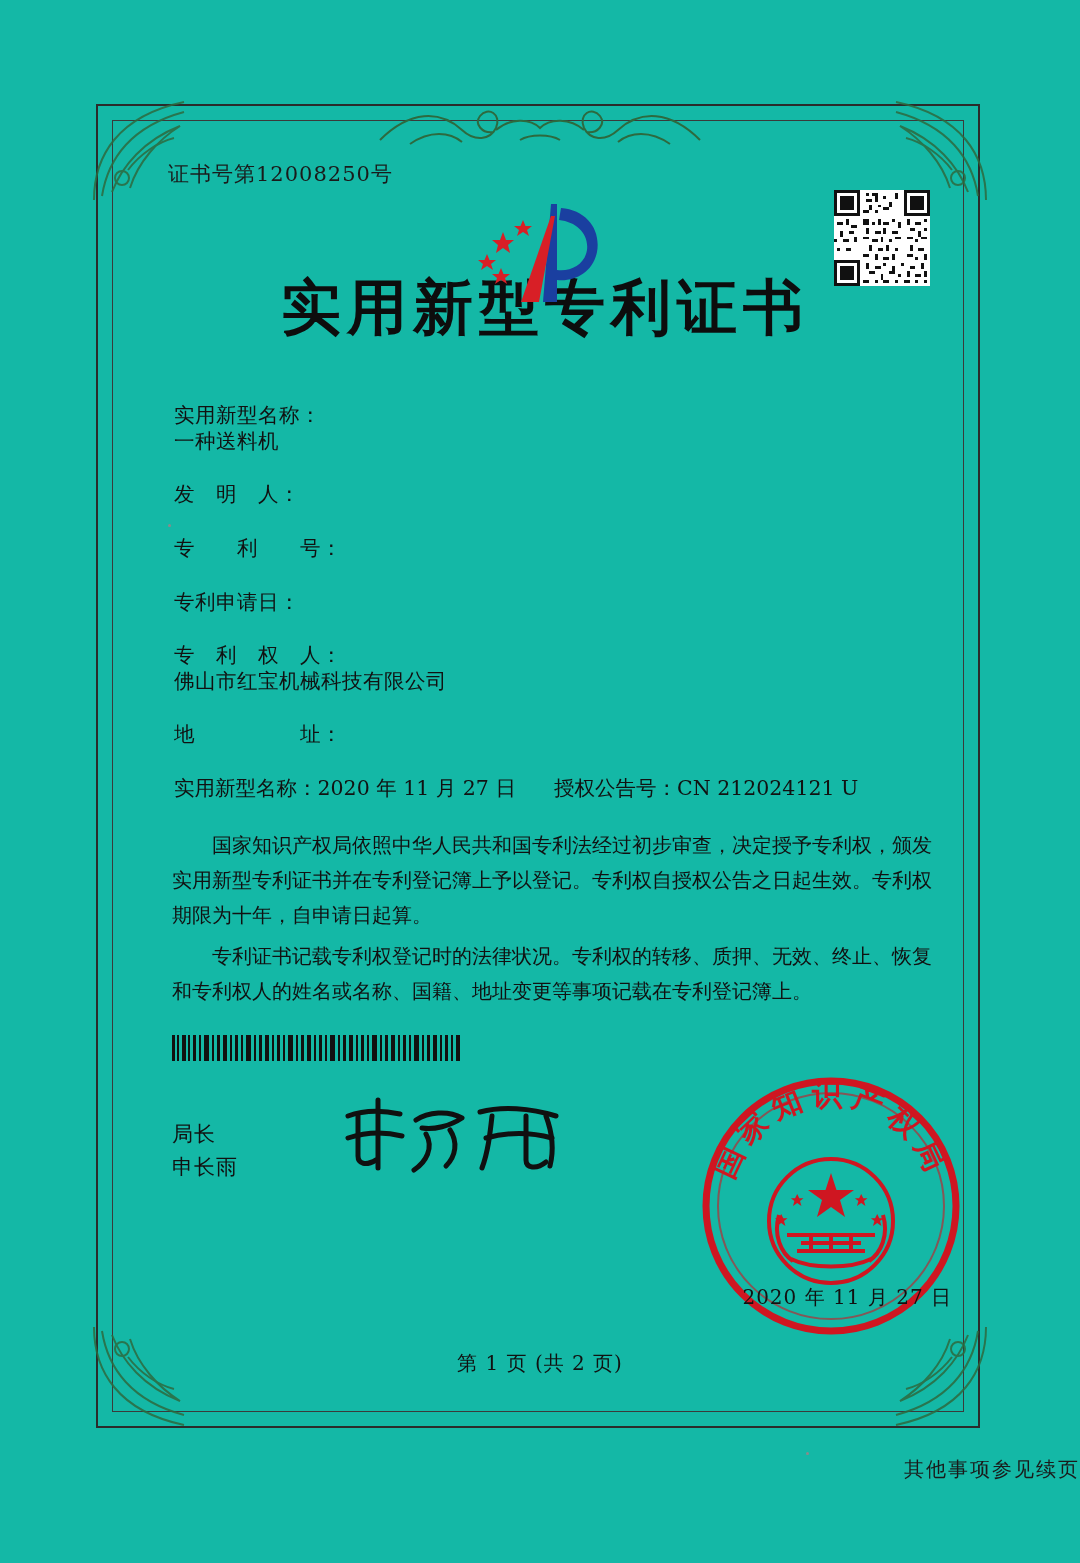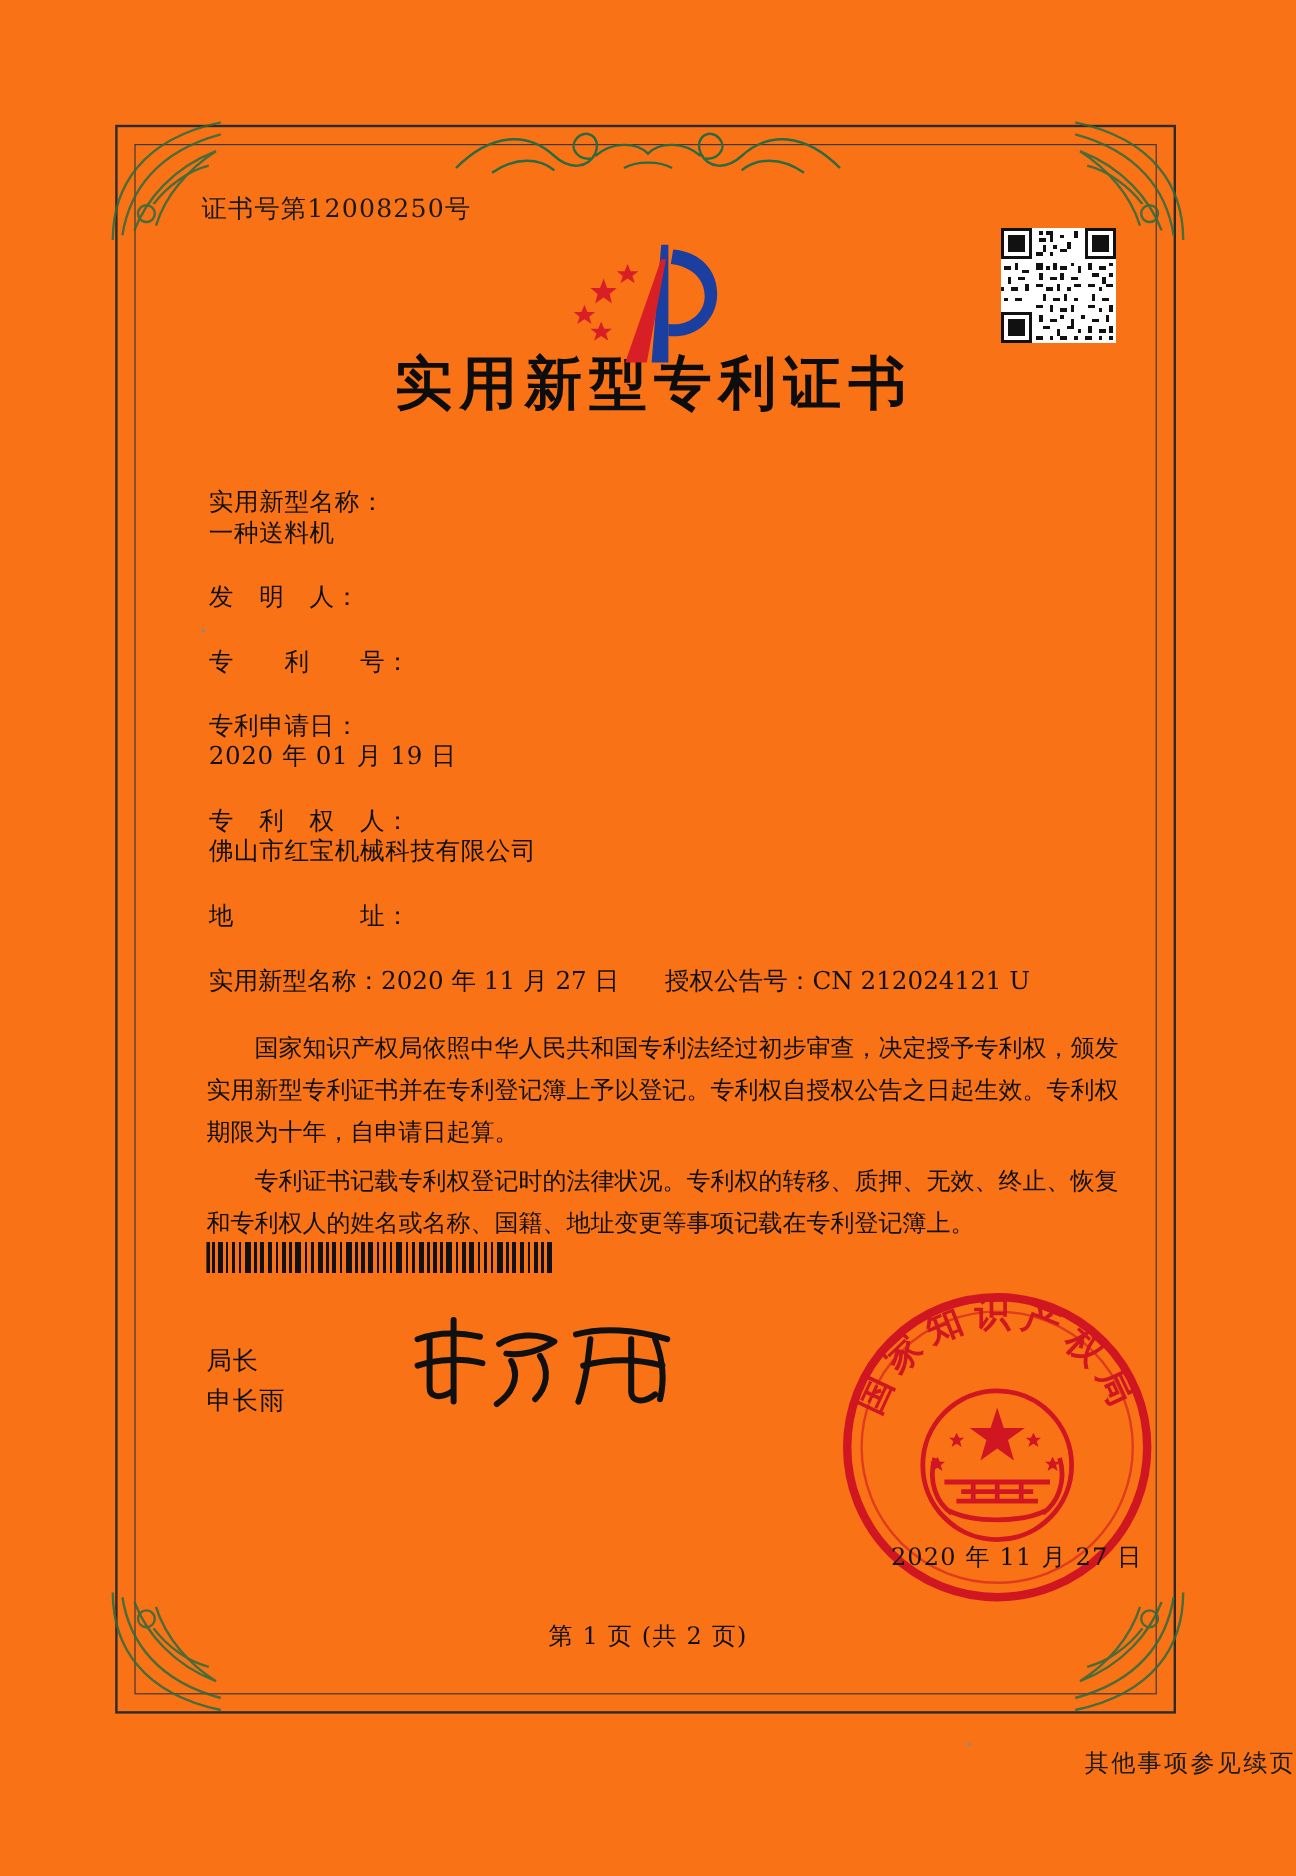--- a/index.html
+++ b/index.html
@@ -13,21 +13,21 @@
     position: relative;
     font-family: "DejaVu Serif", "Liberation Serif", serif;
     color: #111;
     overflow: hidden;
   }
 
   
   .page {
     position: absolute;
     inset: 0;
-    background: #f97316;
+    background: #14b8a6;
   }
 
   .cert-frame {
     position: absolute;
     left: 96px;
     top: 104px;
     width: 880px;
     height: 1320px;
     border: 2px solid #2b2b2b;
   }
@@ -94,24 +94,24 @@
     position: absolute;
     right: 10px;
     top: 30px;
     width: 96px;
     height: 96px;
   }
   .qr svg { width: 100%; height: 100%; display: block; }
 
   .doc-title {
     text-align: center;
-    font-size: 48px;
+    font-size: 60px;
     letter-spacing: 6px;
     font-weight: 700;
-    margin-top: 100px;
+    margin-top: 80px;
     color: #0d0d0d;
     font-family: "DejaVu Serif", "Liberation Serif", serif;
   }
 
   .fields {
     margin-top: 54px;
     margin-left: 24px;
     font-size: 20.5px;
     line-height: 1.25;
   }
@@ -416,21 +416,20 @@
       <div class="field-row">
         <span class="field-label">发　明　人：</span>
       </div>
 
       <div class="field-row">
         <span class="field-label">专　　利　　号：</span>
       </div>
 
       <div class="field-row">
         <span class="field-label">专利申请日：</span>
-        <span class="field-value">2020 年 01 月 19 日</span>
       </div>
 
       <div class="field-row">
         <span class="field-label">专　利　权　人：</span>
         <span class="field-value">佛山市红宝机械科技有限公司</span>
       </div>
 
       <div class="field-row">
         <span class="field-label">地　　　　　址：</span>
       </div>

